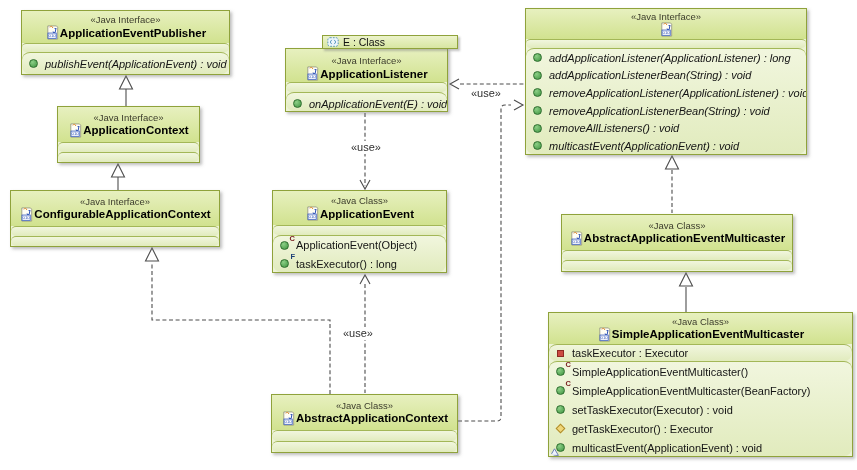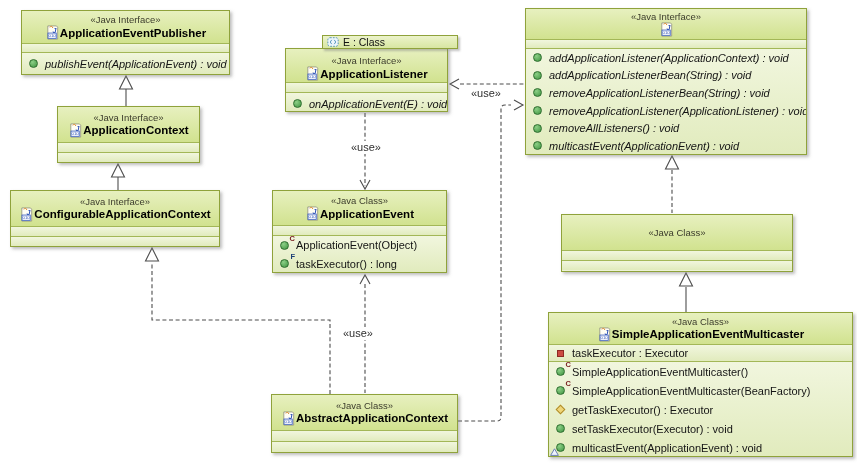--- a/index.html
+++ b/index.html
@@ -10,21 +10,21 @@
 
   
   .uml-box{position:absolute;box-sizing:border-box;border:1px solid #8fa23b;
            background:#edf3d6;box-shadow:2px 2px 3px rgba(125,125,125,.5);z-index:2;}
   .hdr{display:flex;flex-direction:column;justify-content:center;align-items:center;
        background:linear-gradient(180deg,#e7f0bf 0%,#d1e28f 100%);box-sizing:border-box;overflow:hidden;}
   .stereo{font-size:9.5px;color:#3c3c2c;line-height:11px;white-space:nowrap;}
   .nameline{display:flex;align-items:center;gap:0;line-height:14px;white-space:nowrap;}
   .cname{font-weight:bold;font-size:11.5px;color:#000;}
   .comp{border-top:1px solid #a3b757;box-sizing:border-box;overflow:hidden;
-        background:linear-gradient(180deg,#f1f6de 0%,#e1ebbd 100%);}
+        background:linear-gradient(180deg,#f1f6de 0%,#e1ebbd 100%);border-radius:8px;}
   .row{display:flex;align-items:center;padding-left:6px;font-size:11px;color:#141414;height:18px;white-space:nowrap;}
   .row.it{font-style:italic;}
 
   
   .ic{position:relative;display:inline-flex;align-items:center;justify-content:center;
       width:11px;height:11px;flex:0 0 11px;margin-right:6px;}
   .dot{width:9px;height:9px;border-radius:50%;display:block;
        background:radial-gradient(circle at 35% 30%,#8ccf86,#3f9440);border:1px solid #2e6e2f;box-sizing:border-box;}
   .badge{position:absolute;top:-5px;right:-5px;font-size:7.5px;font-weight:bold;line-height:8px;}
   .bc{color:#7a2020;}
@@ -189,39 +189,39 @@
             <text x="7.6" y="13.2" font-size="4.6" fill="#2b50b5" text-anchor="middle">010</text>
           </svg>
       </div>
     </div>
     <div class="comp" style="height:9px"></div>
     <div class="comp" style="height:106px">
       <div class="row it" style="height:17.6px">
         <span class="ic">
             <span class="dot"></span>
           </span>
-        <span>addApplicationListener(ApplicationContext) : void</span>
+        <span>addApplicationListener(ApplicationListener) : long</span>
       </div>
       <div class="row it" style="height:17.6px">
         <span class="ic">
             <span class="dot"></span>
           </span>
         <span>addApplicationListenerBean(String) : void</span>
       </div>
       <div class="row it" style="height:17.6px">
         <span class="ic">
             <span class="dot"></span>
           </span>
+        <span>removeApplicationListener(ApplicationListener) : void</span>
+      </div>
+      <div class="row it" style="height:17.6px">
+        <span class="ic">
+            <span class="dot"></span>
+          </span>
         <span>removeApplicationListenerBean(String) : void</span>
-      </div>
-      <div class="row it" style="height:17.6px">
-        <span class="ic">
-            <span class="dot"></span>
-          </span>
-        <span>removeApplicationListener(ApplicationListener) : void</span>
       </div>
       <div class="row it" style="height:17.6px">
         <span class="ic">
             <span class="dot"></span>
           </span>
         <span>removeAllListeners() : void</span>
       </div>
       <div class="row it" style="height:17.6px">
         <span class="ic">
             <span class="dot"></span>
@@ -260,20 +260,30 @@
             <span class="badge bf">F</span>
           </span>
         <span>taskExecutor() : long</span>
       </div>
     </div>
   </div>
 
   <div class="uml-box" style="left:561px;top:214px;width:232px;height:58px">
     <div class="hdr" style="height:35px">
       <div class="stereo">«Java Class»</div>
+      <div class="nameline">
+        <svg width="15" height="15" viewBox="0 0 16 16">
+            <path d="M3 1h9.2l1.3 1.3V15H3z" fill="#fffef5" stroke="#8a8a7a" stroke-width="0.8"></path>
+            <path d="M5 2.4c1.6-1.6 3.3-.9 3.2.8" fill="none" stroke="#e08a2a"></path>
+            <text x="10" y="8" font-size="7.5" font-weight="bold" font-style="italic" fill="#2b50b5" text-anchor="middle">J</text>
+            <rect x="3.2" y="8.6" width="8.8" height="5.6" fill="#fff" stroke="#3a5fc0" stroke-width="0.9"></rect>
+            <text x="7.6" y="13.2" font-size="4.6" fill="#2b50b5" text-anchor="middle">010</text>
+          </svg>
+        <span class="cname">AbstractApplicationEventMulticaster</span>
+      </div>
     </div>
     <div class="comp" style="height:10px"></div>
     <div class="comp" style="height:10px"></div>
   </div>
 
   <div class="uml-box" style="left:548px;top:312px;width:305px;height:145px">
     <div class="hdr" style="height:31px">
       <div class="stereo">«Java Class»</div>
       <div class="nameline">
         <svg width="15" height="15" viewBox="0 0 16 16">
@@ -304,29 +314,29 @@
       </div>
       <div class="row" style="height:19px">
         <span class="ic">
             <span class="dot"></span>
             <span class="badge bc">C</span>
           </span>
         <span>SimpleApplicationEventMulticaster(BeanFactory)</span>
       </div>
       <div class="row" style="height:19px">
         <span class="ic">
+            <span class="dot"></span>
+          </span>
+        <span>setTaskExecutor(Executor) : void</span>
+      </div>
+      <div class="row" style="height:19px">
+        <span class="ic">
             <span class="diamond"></span>
           </span>
         <span>getTaskExecutor() : Executor</span>
-      </div>
-      <div class="row" style="height:19px">
-        <span class="ic">
-            <span class="dot"></span>
-          </span>
-        <span>setTaskExecutor(Executor) : void</span>
       </div>
       <div class="row" style="height:19px">
         <span class="ic">
             <span class="dot"></span>
             <svg class="ovr" width="9" height="8" viewBox="0 0 9 8">
               <path d="M4.5 0.8 L8.4 7.4 L0.6 7.4 Z" fill="#eef2fd" stroke="#6a7fb5"></path>
             </svg>
           </span>
         <span>multicastEvent(ApplicationEvent) : void</span>
       </div>

